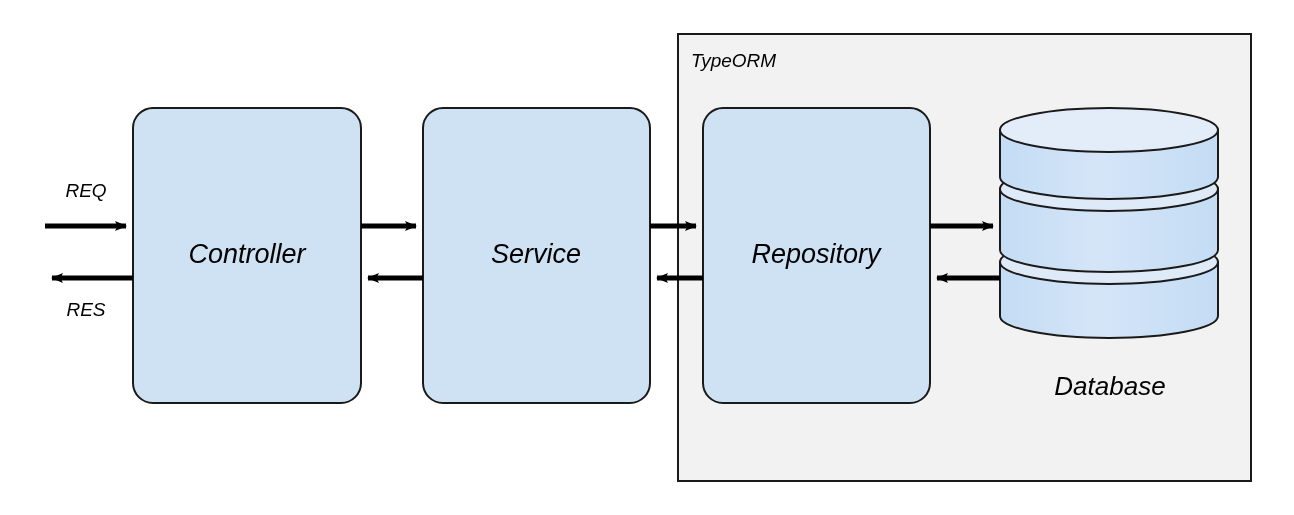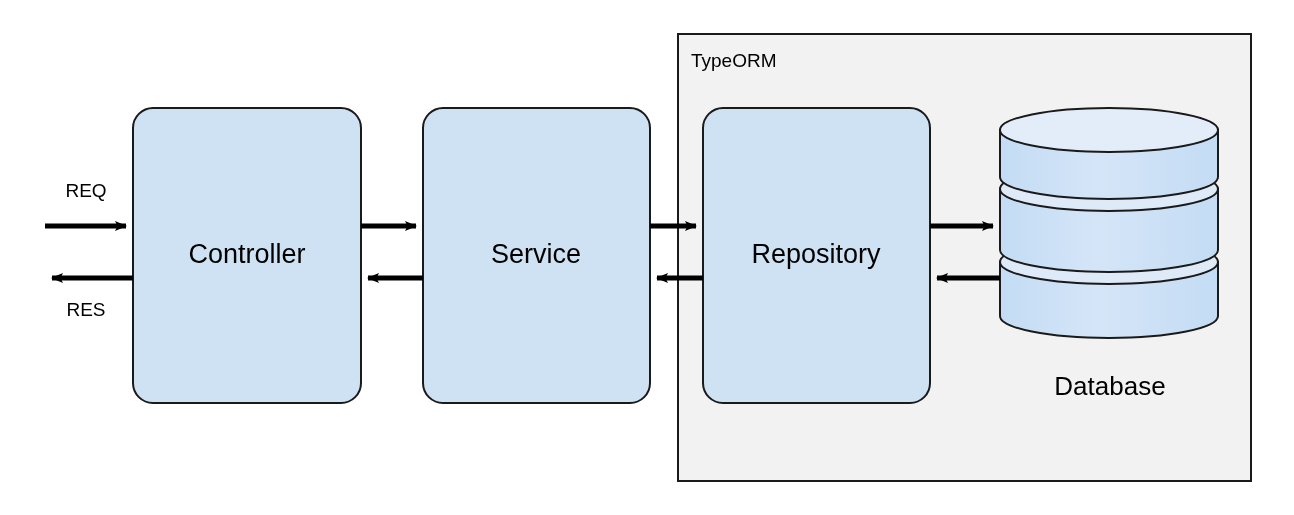--- a/index.html
+++ b/index.html
@@ -10,20 +10,21 @@
   }
   body {
     font-family: "Liberation Sans", sans-serif;
   }
   #canvas {
     position: relative;
     width: 1294px;
     height: 515px;
     background: #ffffff;
     overflow: hidden;
+    font-style: italic;
   }
   #diagram-svg {
     position: absolute;
     left: 0;
     top: 0;
     width: 1294px;
     height: 515px;
   }
   .node-label {
     font-family: "Liberation Sans", sans-serif;

